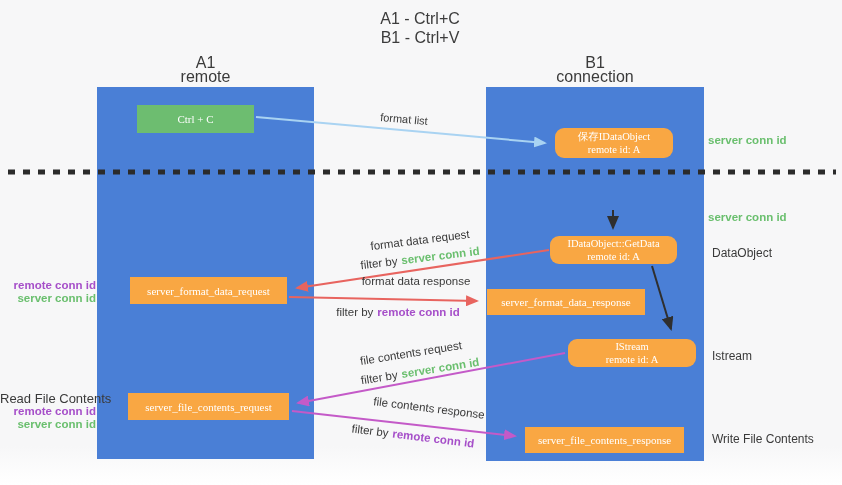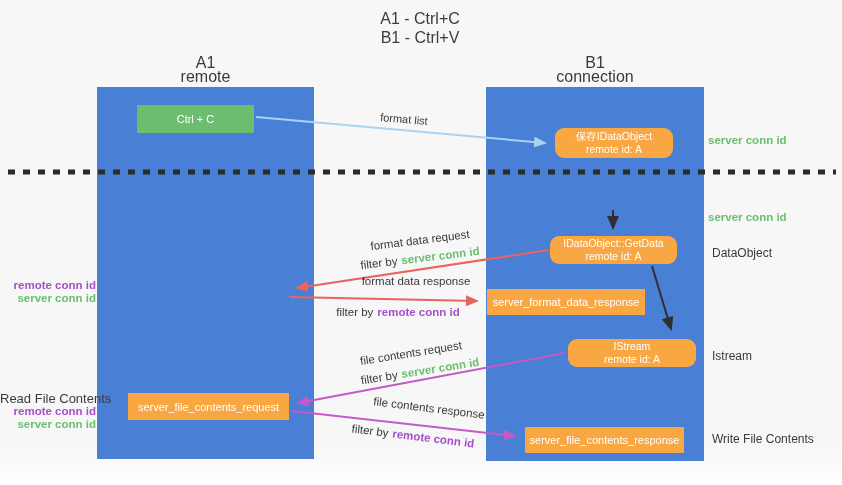--- a/index.html
+++ b/index.html
@@ -19,21 +19,21 @@
   .lane-header.left { left:97px; top:56px; width:217px; }
   .lane-header.right { left:486px; top:56px; width:218px; }
   .lane {
     position:absolute; top:87px; background:var(--lane-blue,#4a7fd6);
   }
   .lane.left  { left:97px;  width:217px; height:372px; }
   .lane.right { left:486px; width:218px; height:374px; }
   svg.overlay { position:absolute; left:0; top:0; pointer-events:none; }
   .node {
     position:absolute; display:flex; align-items:center; justify-content:center;
-    color:#fff; font-size:11px; text-align:left; white-space:nowrap;
+    color:#fff; font-size:11px; text-align:left; white-space:nowrap;font-family:Liberation Serif, serif;
   }
   .node.two { flex-direction:column; font-size:10.5px; line-height:13px;border-radius:9px; }
   .node.green  { background:var(--node-green,#6dbd70); }
   .node.orange { background:var(--node-orange,#f9a743); }
   .n-ctrl-c    { left:137px; top:105px; width:117px; height:28px; }
   .n-save-obj  { left:555px; top:128px; width:118px; height:30px; }
   .n-ctrl-v    { left:555px; top:181px; width:117px; height:27px; }
   .n-getdata   { left:550px; top:236px; width:127px; height:28px; }
   .n-fmt-req   { left:130px; top:277px; width:157px; height:27px; }
   .n-fmt-resp  { left:487px; top:289px; width:158px; height:26px; }
@@ -117,20 +117,23 @@
     <div>保存IDataObject</div>
     <div>remote id: A</div>
   </div>
 
 
   <div class="node orange two n-getdata">
     <div>IDataObject::GetData</div>
     <div>remote id: A</div>
   </div>
 
+  <div class="node orange n-fmt-req">
+    <span>server_format_data_request</span>
+  </div>
 
   <div class="node orange n-fmt-resp">
     <span>server_format_data_response</span>
   </div>
 
   <div class="node orange two n-istream">
     <div>IStream</div>
     <div>remote id: A</div>
   </div>
 

